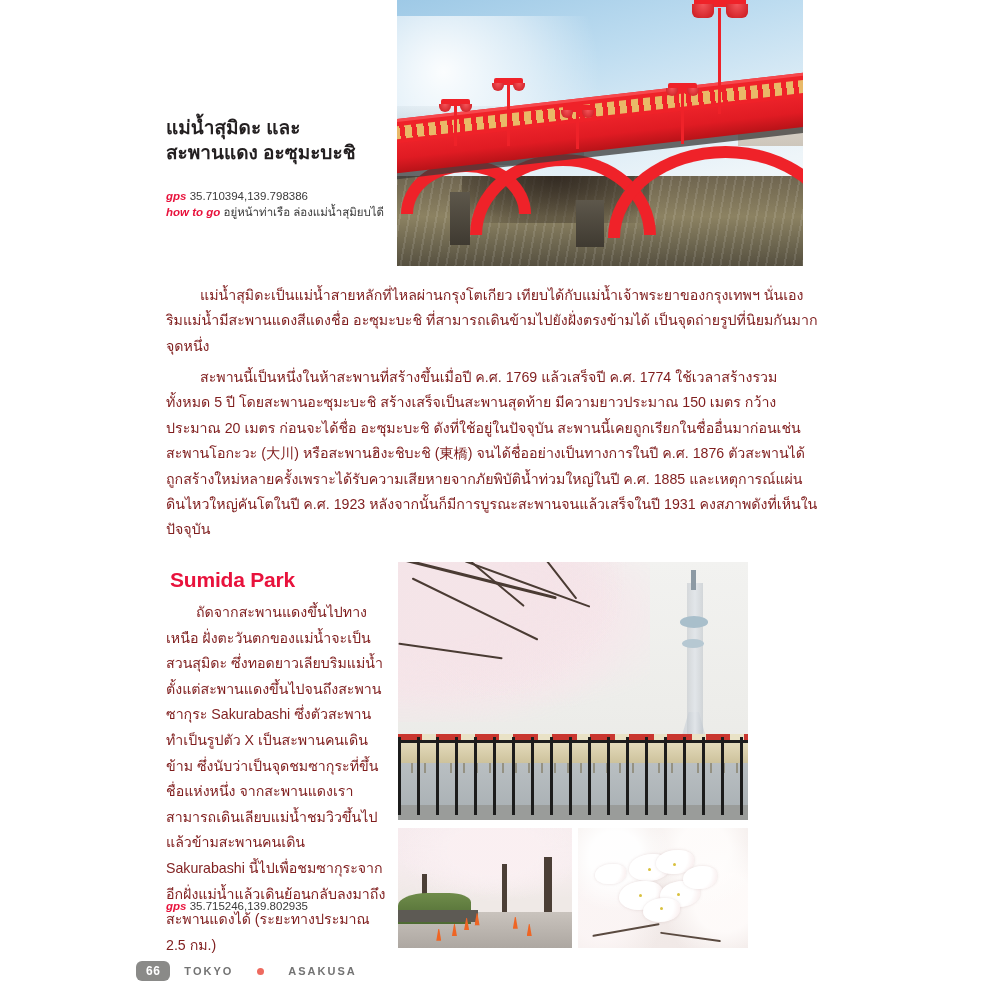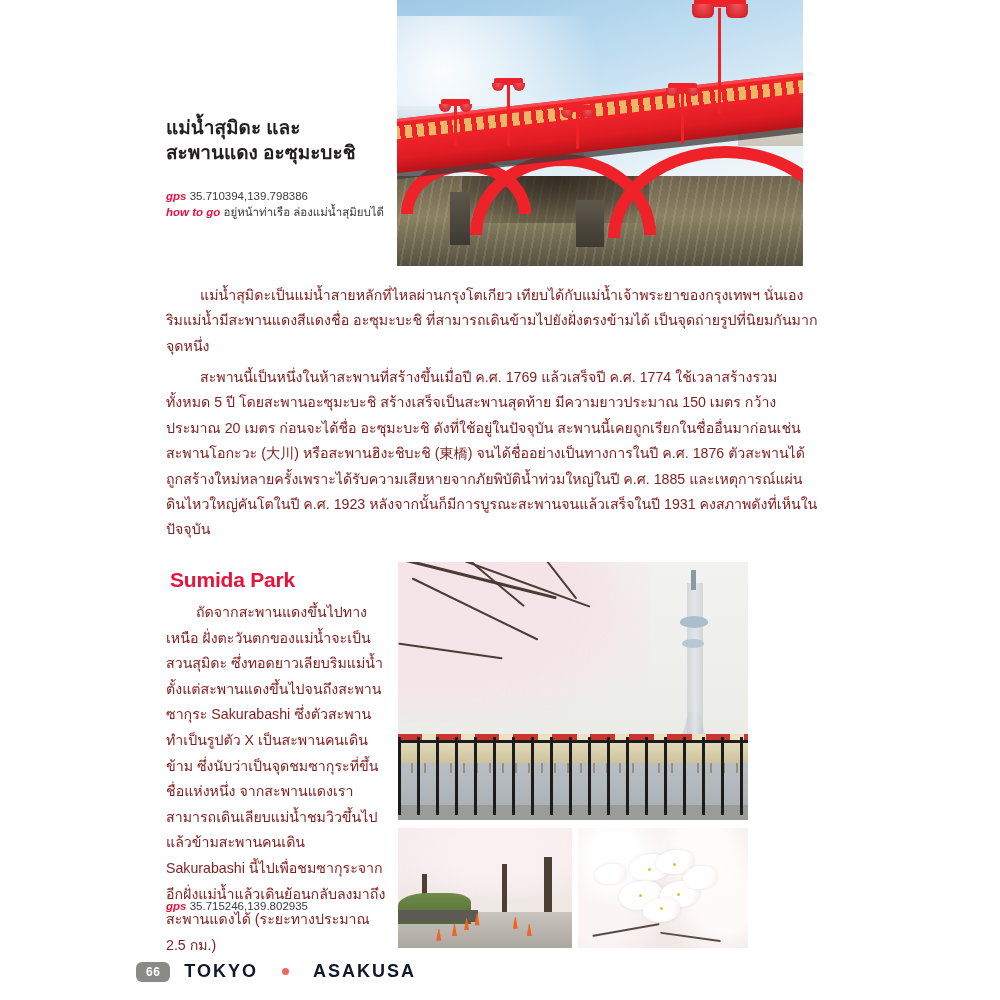--- a/index.html
+++ b/index.html
@@ -159,21 +159,21 @@
   #para-1{left:166px;top:283px;width:655px;text-indent:34px;}
   #para-2{left:166px;top:365px;width:655px;text-indent:34px;}
   #head-park{left:170px;top:560px;width:240px;font-size:21px;line-height:28px;margin-top:6px;}
   #para-3{left:166px;top:600px;width:220px;text-indent:30px;line-height:25.6px;}
 
   
   #footer{position:absolute;left:136px;top:961px;display:flex;align-items:center;gap:14px;}
   #page-badge{background:#8a8a88;color:#ffffff;border-radius:6px;
     font-size:12px;font-weight:bold;padding:3px 10px;letter-spacing:.5px;}
   #footer-trail{display:flex;align-items:center;gap:24px;
-    font-size:18px;font-weight:bold;letter-spacing:2px;color:#0f172a;}
+    font-size:11px;font-weight:bold;letter-spacing:2px;color:#737373;}
   #footer-dot{width:7px;height:7px;border-radius:50%;background:#ee6a5f;display:inline-block;}
 </style>
 </head>
 <body>
 
 <div class="page">
 
   <div class="photo" id="photo-bridge">
     <div class="sky"></div>
     <div class="sun-glow"></div>

